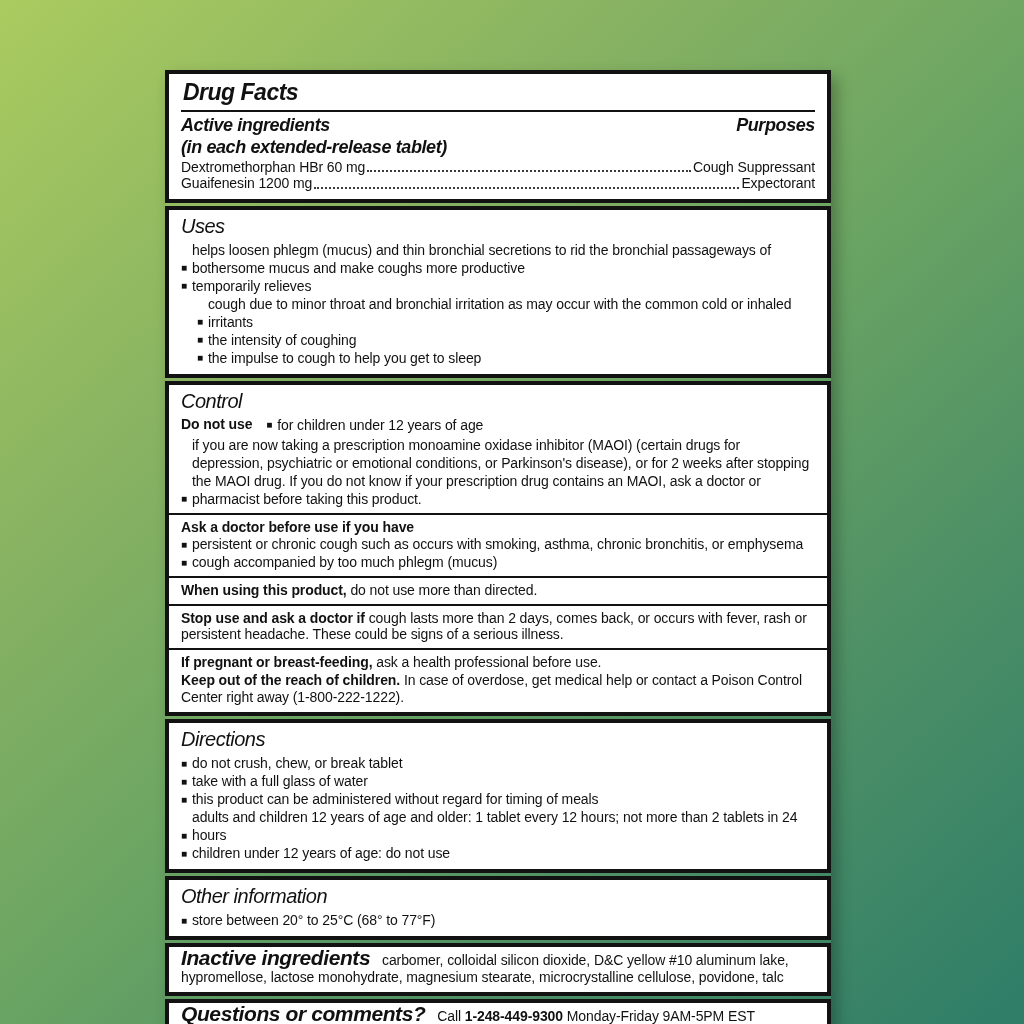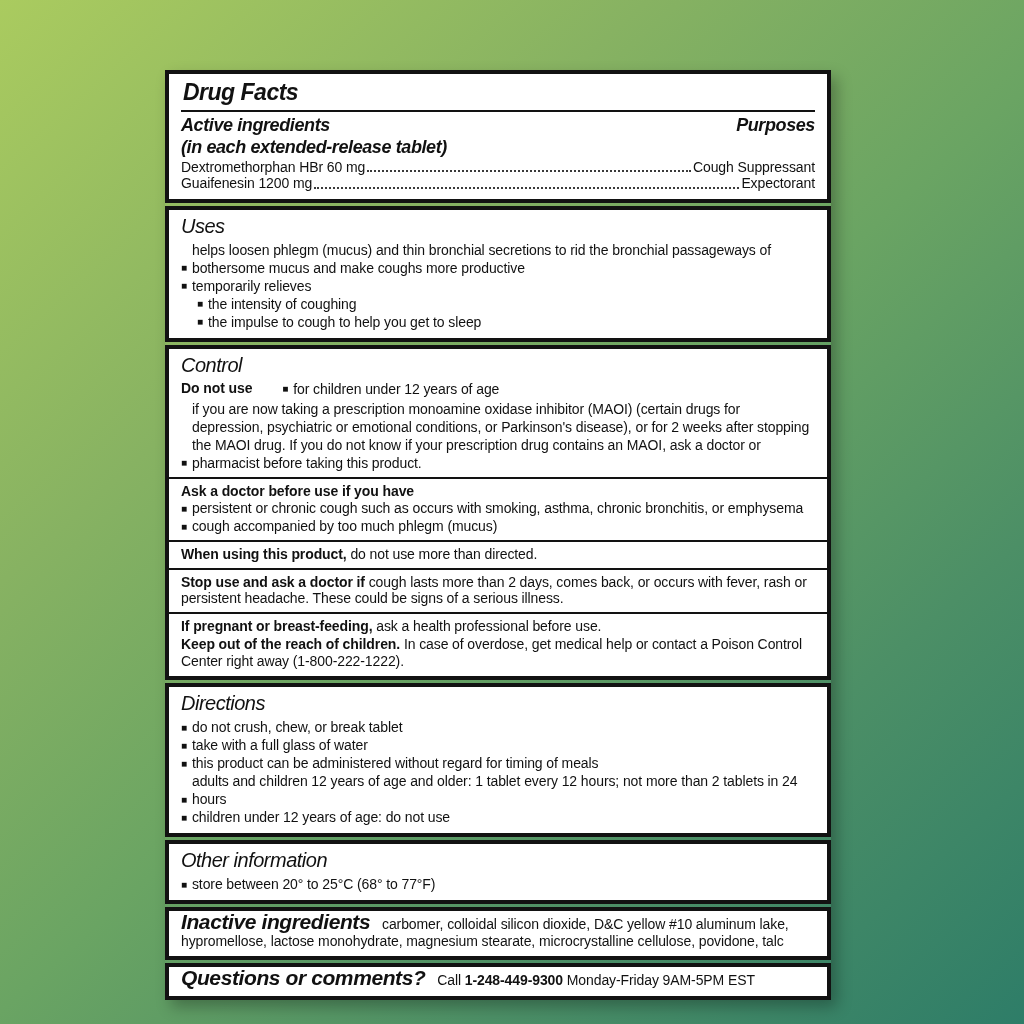--- a/index.html
+++ b/index.html
@@ -29,21 +29,21 @@
   .h1{font-size:20px;font-weight:normal;font-style:italic;letter-spacing:-0.5px;line-height:1.25;margin:1px 0 2px 0;}
   .h2-inline{font-size:21px;font-weight:bold;font-style:italic;letter-spacing:-0.4px;margin-right:8px;}
   .body, p{font-size:14px;line-height:16.5px;letter-spacing:-0.1px;margin:0;}
   p{margin:2px 0 0 0;}
   .b{font-weight:bold;}
   .dotrow{display:flex;align-items:flex-end;font-size:14px;line-height:16.5px;letter-spacing:-0.1px;}
   .lead{flex:1;border-bottom:2px dotted #3a3a3a;margin:0 2px 3px 2px;min-width:20px;}
   .li{display:flex;font-size:14px;line-height:18px;letter-spacing:-0.1px;margin:0;align-items:flex-end;}
   .li::before{content:"\25A0";font-size:10px;line-height:16.5px;margin-right:5px;flex:none;}
   .li.nest{margin-left:16px;}
-  .dnu-row{display:flex;gap:30px;margin-top:1px;}
+  .dnu-row{display:flex;gap:14px;margin-top:1px;}
   .rule{border-top:2px solid #121212;margin:5px -12px 4px -12px;}
   .mt2{margin-top:2px;}
 </style>
 </head>
 <body>
 
 <div class="label">
 
   <div class="section">
     <div class="title">Drug Facts</div>
@@ -64,20 +64,23 @@
     </div>
   </div>
 
   <div class="section">
     <div class="h1">Uses</div>
     <div class="li">
         <span>helps loosen phlegm (mucus) and thin bronchial secretions to rid the bronchial passageways of bothersome mucus and make coughs more productive</span>
       </div>
     <div class="li">
         <span>temporarily relieves</span>
+      </div>
+    <div class="li nest">
+        <span>cough due to minor throat and bronchial irritation as may occur with the common cold or inhaled irritants</span>
       </div>
     <div class="li nest">
         <span>the intensity of coughing</span>
       </div>
     <div class="li nest">
         <span>the impulse to cough to help you get to sleep</span>
       </div>
   </div>
 
   <div class="section">

